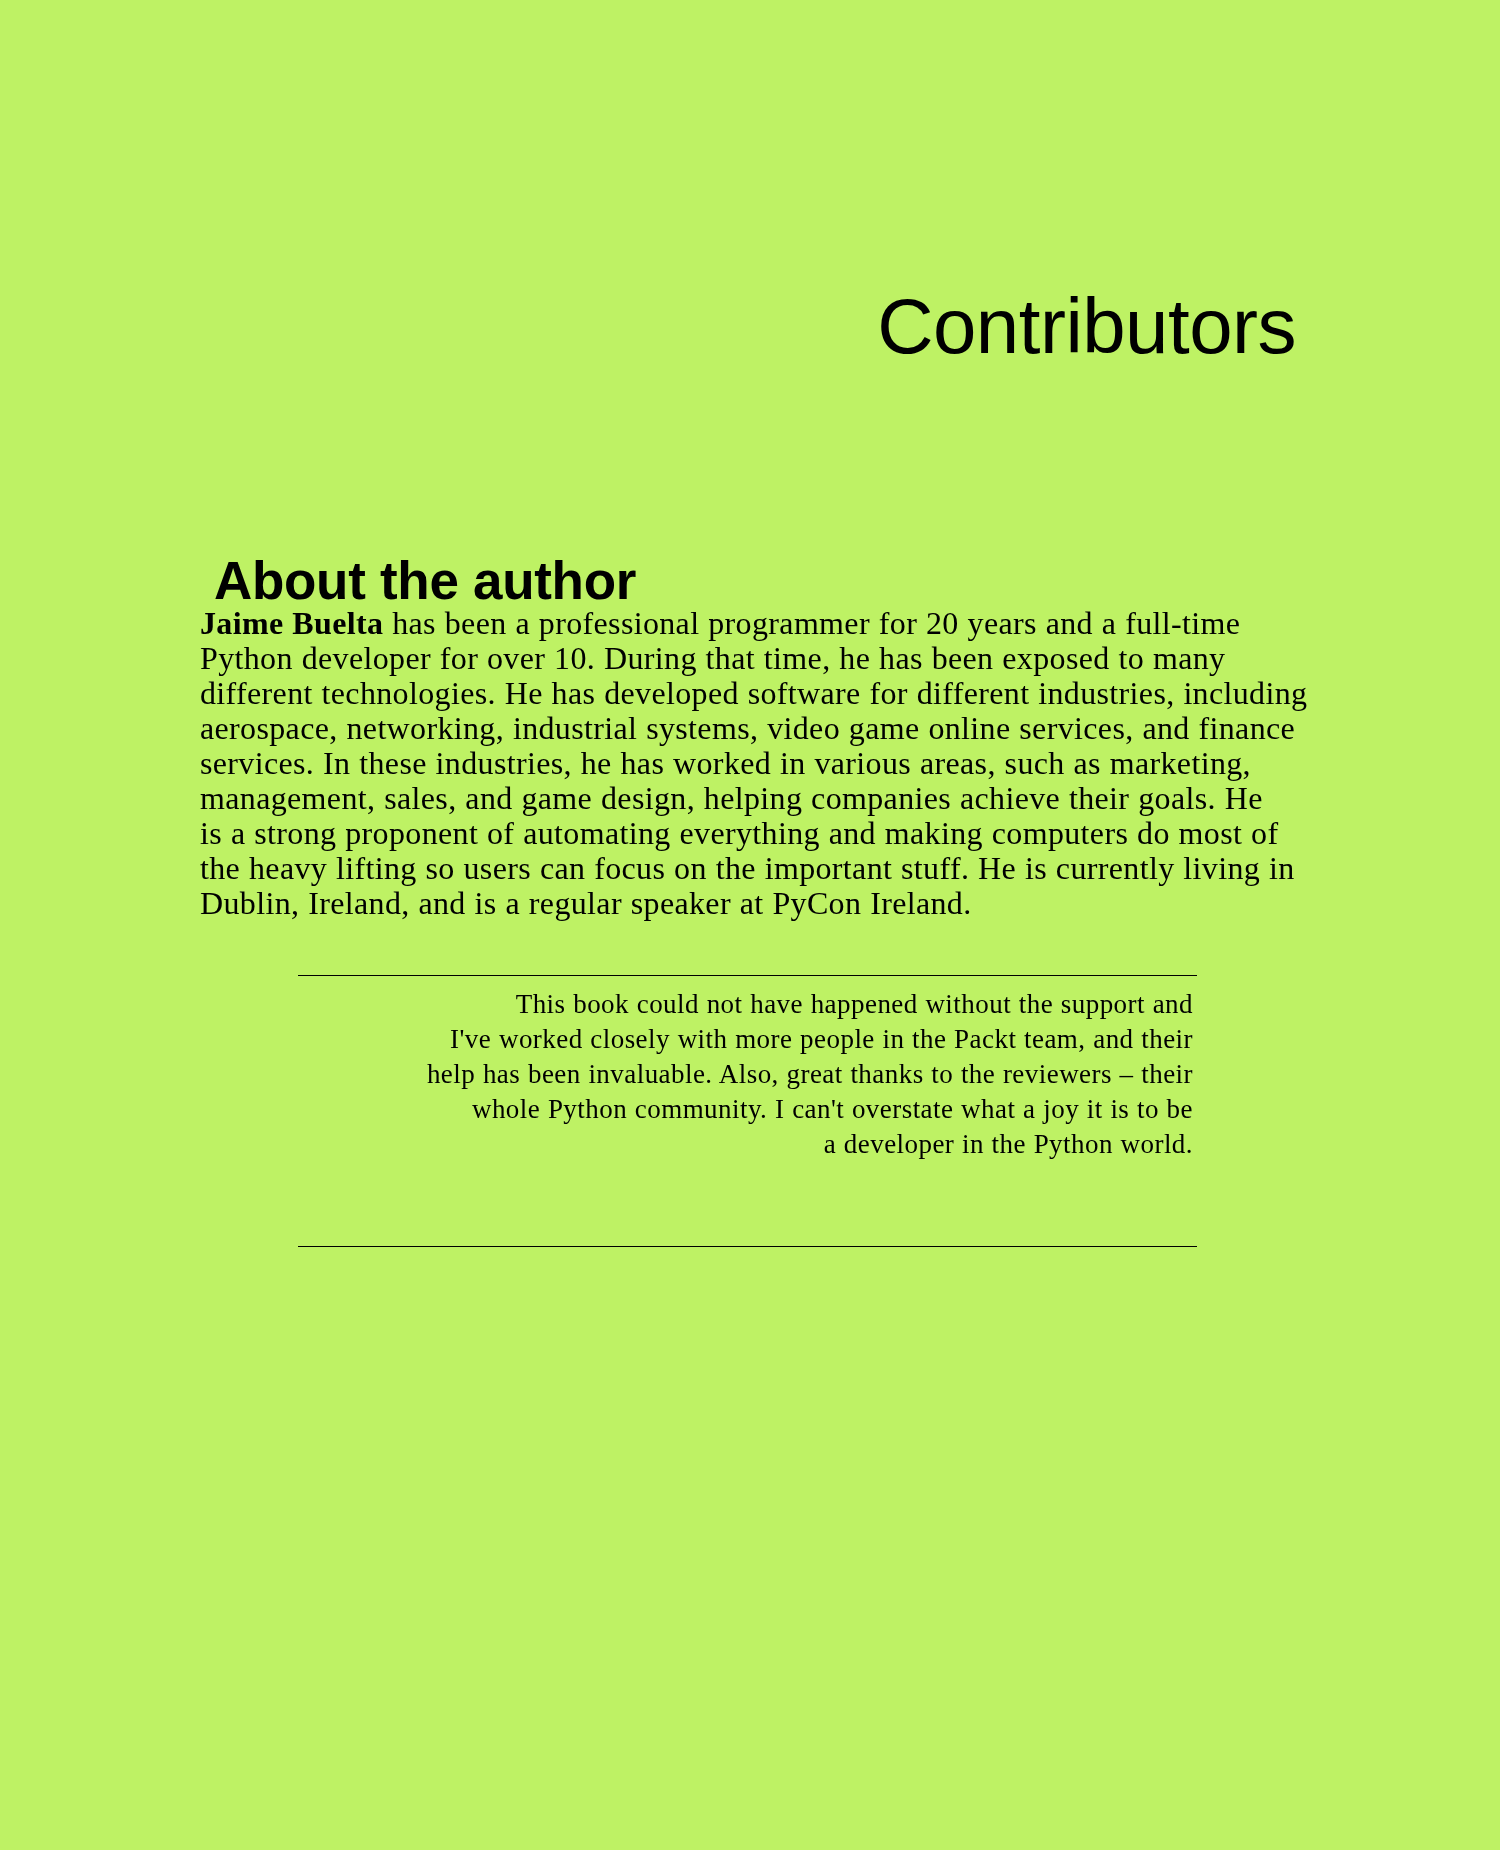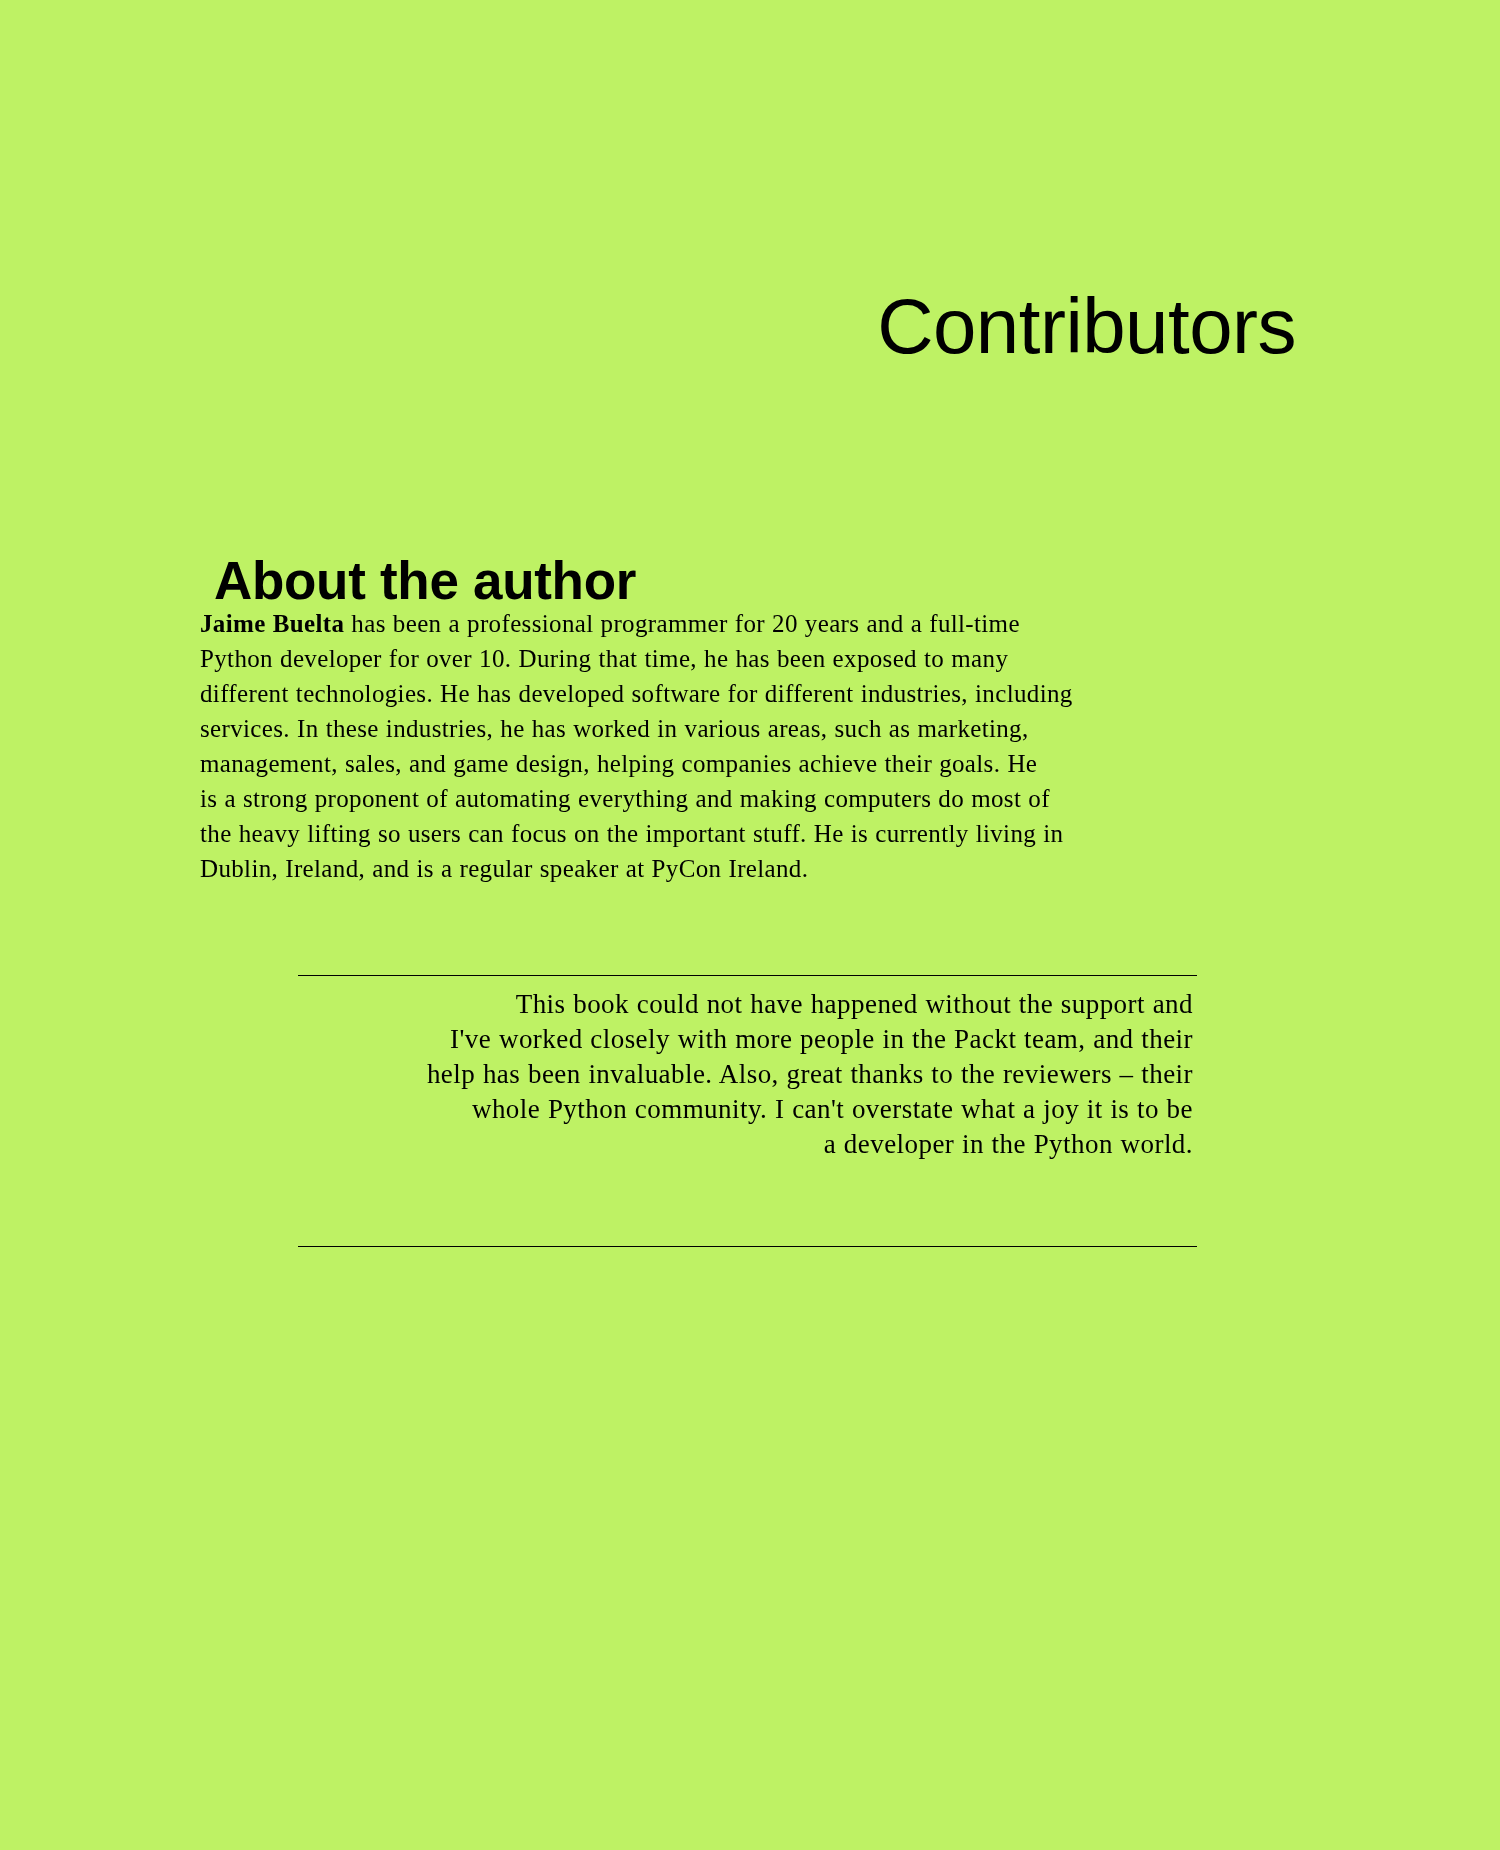--- a/index.html
+++ b/index.html
@@ -14,21 +14,21 @@
     color: #000;
   }
   .section-heading {
     position: absolute; left: 198px; top: 530px;
     font-family: "Liberation Sans", sans-serif; font-weight: bold;
     font-size: 53px; line-height: 70px; letter-spacing: -0.3px;
     color: #000; margin: 16px;
   }
   .bio {
     position: absolute; left: 200px; top: 606px; width: 1110px;
-    font-family: "Liberation Serif", serif; font-size: 25px; line-height: 35px;
+    font-family: "Liberation Serif", serif; font-size: 32px; line-height: 35px;
     letter-spacing: 0.35px; word-spacing: 0.5px; color: #000;
   }
   .bio .line { display: block; white-space: nowrap; height: 35px; }
   .bio .author-name { font-weight: bold; }
 
   .ack-box {
     position: absolute; left: 298px; top: 975px; width: 899px; height: 272px;
     border-top: 1.5px solid #000; border-bottom: 1.5px solid #000;
     box-sizing: border-box;
   }
@@ -45,20 +45,21 @@
 <div class="page">
 
   <div class="chapter-title">Contributors</div>
 
   <h2 class="section-heading">About the author</h2>
 
   <div class="bio">
     <span class="line"><span class="author-name">Jaime Buelta</span><span> has been a professional programmer for 20 years and a full-time</span></span>
     <span class="line">Python developer for over 10. During that time, he has been exposed to many</span>
     <span class="line">different technologies. He has developed software for different industries, including</span>
+    <span class="line">aerospace, networking, industrial systems, video game online services, and finance</span>
     <span class="line">services. In these industries, he has worked in various areas, such as marketing,</span>
     <span class="line">management, sales, and game design, helping companies achieve their goals. He</span>
     <span class="line">is a strong proponent of automating everything and making computers do most of</span>
     <span class="line">the heavy lifting so users can focus on the important stuff. He is currently living in</span>
     <span class="line">Dublin, Ireland, and is a regular speaker at PyCon Ireland.</span>
   </div>
 
   <div class="ack-box">
     <div class="ack-text">
       <span class="line">This book could not have happened without the support and</span>

